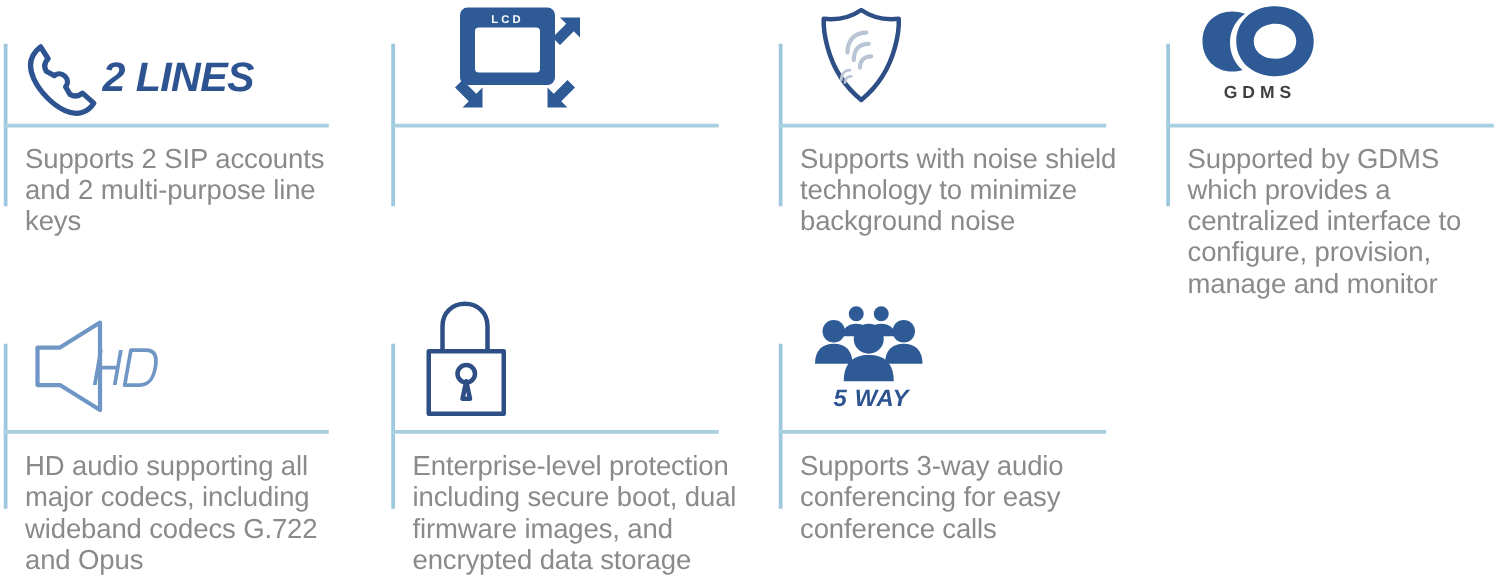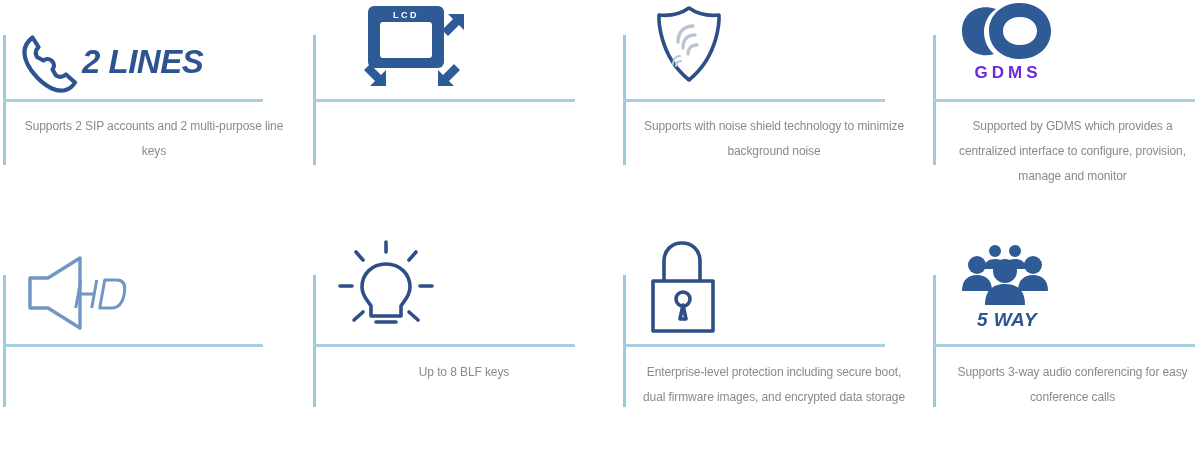--- a/index.html
+++ b/index.html
@@ -58,26 +58,25 @@
     left: 3px;
     top: 99px;
     height: 3px;
     background: #a8cfe0;
   }
   .caption {
     position: absolute;
     left: 20px;
     top: 114px;
     width: 268px;
-    font-size: 12px;
+    font-size: 22px;
     line-height: 25px;
     color: #8a8a8a;
     font-family: "Liberation Sans", sans-serif;
     letter-spacing: -0.1px;
-    text-align: center;
   }
   
   .c1 .rule-h { width: 260px; }
   .c2 .rule-h { width: 262px; }
   .c3 .rule-h { width: 262px; }
   .c4 .rule-h { width: 262px; }
 
   .c4 .caption { width: 245px; }
   .c4 .icon-area { width: 250px; }
 
@@ -87,23 +86,23 @@
   .r2 .caption { top: 120px; }
 
   .brand-text {
     color: #2d5490;
     font-weight: bold;
     font-style: italic;
     letter-spacing: -0.5px;
   }
   .lines-text { font-size: 33px; }
   .gdms-text {
-    color: #6d28d9;
+    color: #404040;
     font-weight: bold;
-    font-size: 17px;
+    font-size: 14px;
     letter-spacing: 4px;
     font-style: normal;
     text-align: center;
   }
   .fiveway-text {
     color: #2d5490;
     font-weight: bold;
     font-style: italic;
     font-size: 19px;
     letter-spacing: 0.5px;
@@ -211,44 +210,23 @@
       <span>
         <svg width="116" height="86" viewBox="0 0 116 86">
           <path d="M58 8 L26 28 L8 28 L8 58 L26 58 L58 78 Z" fill="none" stroke="#6f96c4" stroke-width="3.4" stroke-linejoin="round"></path>
           <g fill="none" stroke="#6f96c4" stroke-width="3" stroke-linejoin="round">
             <path d="M64 30 L64 58 M64 44 L80 44 M80 30 L80 58" transform="skewX(-10)"></path>
             <path d="M88 30 L100 30 C108 30 110 36 110 44 C110 52 108 58 100 58 L88 58 Z" transform="skewX(-10)"></path>
           </g>
         </svg>
       </span>
     </div>
-  </div>
-
-  <div class="feature-cell c2 r2">
-    <div class="rule-v"></div>
-    <div class="rule-h"></div>
-    <div class="icon-area row2" style="left:22px;top:-6px;">
-      <span>
-        <svg width="108" height="98" viewBox="0 0 108 98">
-          <g fill="none" stroke="#2e4f86" stroke-width="3.6" stroke-linecap="round" stroke-linejoin="round">
-            <path d="M54 26 C40 26 30 36 30 49 C30 58 36 63 39 68 L39 78 L69 78 L69 68 C72 63 78 58 78 49 C78 36 68 26 54 26 Z"></path>
-            <path d="M44 84 L64 84"></path>
-            <path d="M54 4 L54 14"></path>
-            <path d="M24 14 L31 22"></path>
-            <path d="M84 14 L77 22"></path>
-            <path d="M8 48 L20 48"></path>
-            <path d="M100 48 L88 48"></path>
-            <path d="M22 82 L31 74"></path>
-            <path d="M86 82 L77 74"></path>
-          </g>
-        </svg>
-      </span>
-    </div>
-    <div class="caption">Up to 8 BLF keys</div>
-  </div>
+    <div class="caption">HD audio supporting all major codecs, including wideband codecs G.722 and Opus</div>
+  </div>
+
 
   <div class="feature-cell c3 r2">
     <div class="rule-v"></div>
     <div class="rule-h"></div>
     <div class="icon-area row2" style="left:26px;top:-6px;">
       <span>
         <svg width="74" height="96" viewBox="0 0 74 96">
           <g fill="none" stroke="#2e4f86" stroke-width="3.6" stroke-linejoin="round">
             <path d="M18 42 L18 22 C18 11 26 4 36 4 C46 4 54 11 54 22 L54 42"></path>
             <rect x="7" y="42" width="60" height="50"></rect>

